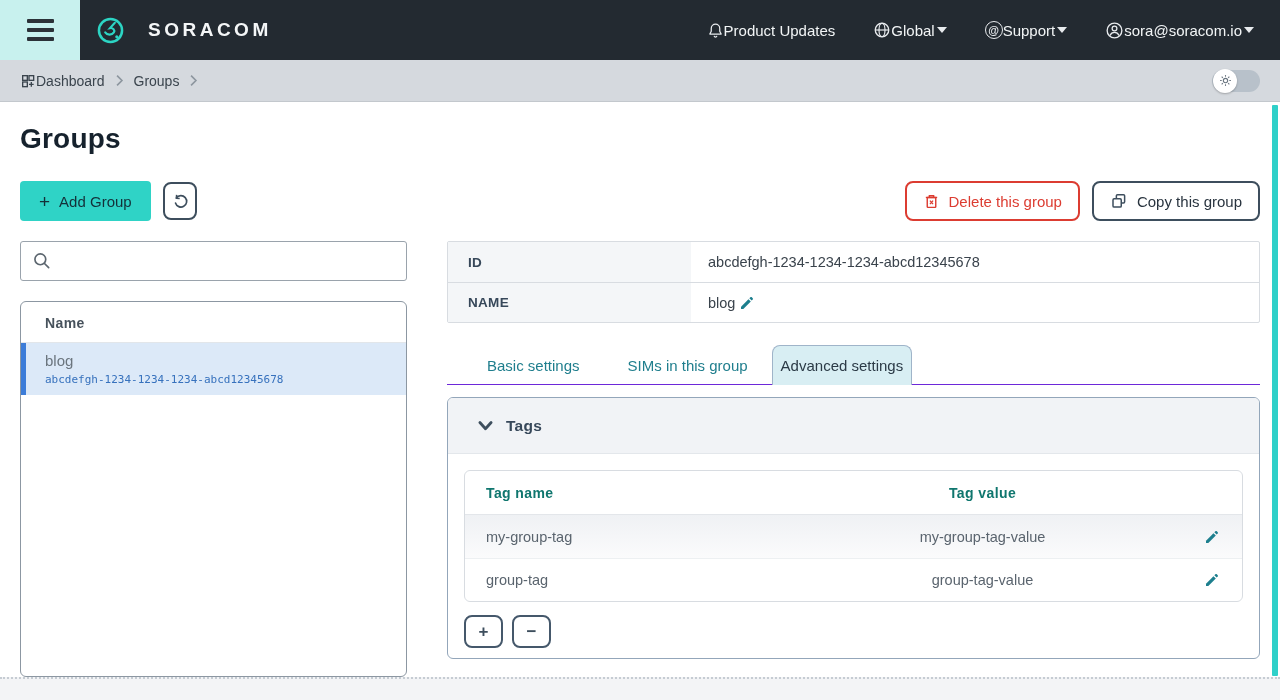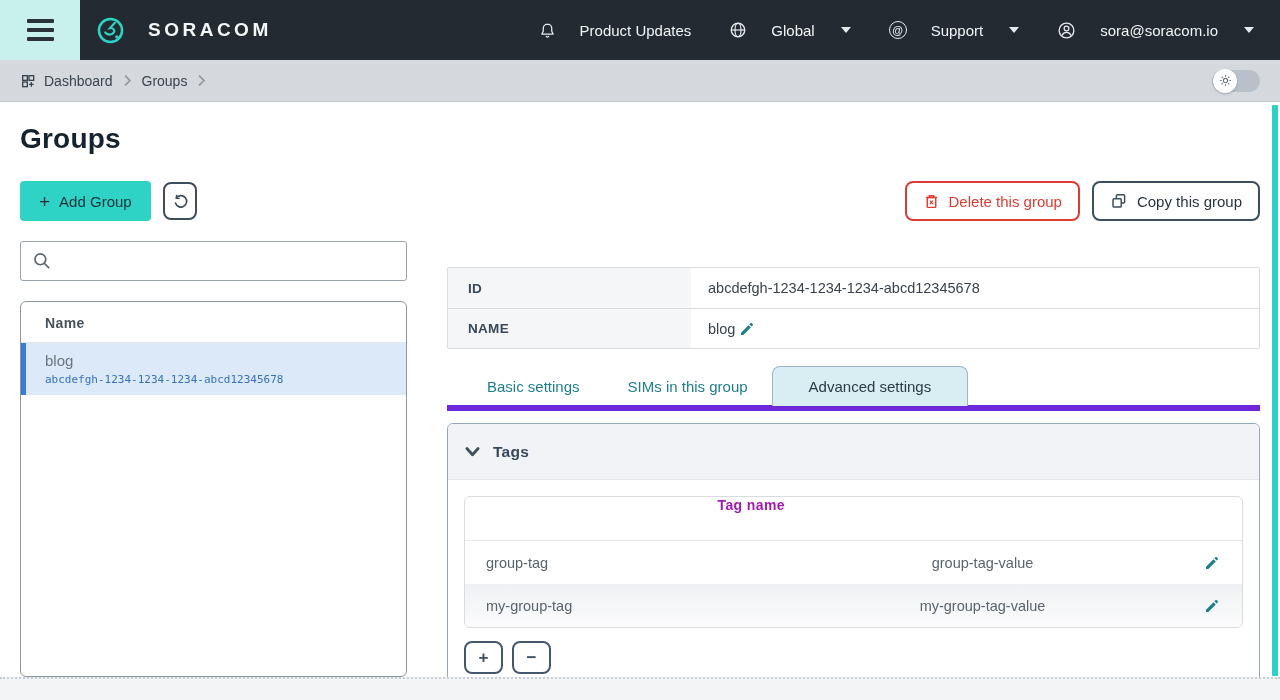--- a/index.html
+++ b/index.html
@@ -16,29 +16,29 @@
   }
   
   .topnav{height:60px;background:var(--navbg);display:flex;align-items:center;}
   .hamburger{width:80px;height:60px;background:var(--hamburger_bg);display:flex;flex-direction:column;
     justify-content:center;align-items:center;gap:5px;cursor:pointer;border:none;}
   .hamburger span{display:block;width:27px;height:4px;background:#2b3238;border-radius:1px;}
   .brand{display:flex;align-items:center;margin-left:17px;gap:24px;}
   .logo-mark{width:27px;height:27px;}
   .brand-text{color:#f4f6f7;font-weight:bold;font-size:19px;letter-spacing:3.5px;}
   .nav-right{margin-left:auto;display:flex;align-items:center;gap:38px;margin-right:26px;}
-  .nav-item{display:flex;align-items:center;gap:24px;color:#f2f5f6;font-size:15px;cursor:pointer;}
+  .nav-item{display:flex;align-items:center;gap:0;color:#f2f5f6;font-size:15px;cursor:pointer;}
   .caret{width:0;height:0;border-left:5px solid transparent;border-right:5px solid transparent;
     border-top:6px solid #e8ebee;margin-left:2px;}
   .circle-at{width:18px;height:18px;border:1.5px solid #e8ebee;border-radius:50%;display:flex;
     align-items:center;justify-content:center;font-size:11px;color:#e8ebee;font-weight:bold;}
   
   .breadcrumb-bar{height:42px;background:#d5d9de;border-bottom:1px solid #c3c8cd;display:flex;
     align-items:center;padding:0 20px;font-size:14px;color:#3a444d;}
-  .crumb{display:flex;align-items:center;gap:8px;}
+  .crumb{display:flex;align-items:center;}
   .crumb-sep{margin:0 10px;display:flex;align-items:center;}
   .crumb-link{cursor:pointer;}
   .theme-toggle{margin-left:auto;width:48px;height:22px;background:#b8c1ca;border-radius:11px;
     position:relative;cursor:pointer;border:none;}
   .theme-knob{position:absolute;left:1px;top:-1px;width:24px;height:24px;background:#fff;border-radius:50%;
     box-shadow:0 1px 2px rgba(0,0,0,.25);display:flex;align-items:center;justify-content:center;}
   
   .content{position:absolute;top:102px;left:0;right:0;bottom:23px;background:#fff;padding:0 20px;overflow:hidden;}
   h1.page-title{margin:21px 0 0 0;font-size:28px;color:#16222d;letter-spacing:.2px;}
   .toolbar{display:flex;align-items:center;margin-top:26px;}
@@ -59,40 +59,40 @@
     font-size:15px;font-family:inherit;color:#333;outline:none;background:#fff;}
   .search-icon{position:absolute;left:12px;top:10px;}
   .list-panel{border:1px solid #8c97a2;border-radius:6px;height:376px;background:#fff;overflow:hidden;}
   .list-header{padding:13px 24px 11px 24px;font-weight:bold;font-size:14px;color:#47525c;letter-spacing:.4px;
     border-bottom:1px solid #e2e6ea;}
   .list-item{position:relative;height:52px;background:var(--selection);padding:8px 12px 0 24px;cursor:pointer;}
   .list-item .sel-bar{position:absolute;left:0;top:0;bottom:0;width:5px;background:var(--selection_bar);}
   .list-item .g-name{font-size:15px;color:#6b757e;line-height:1.3;}
   .list-item .g-id{font-family:"DejaVu Sans Mono", monospace;font-size:11px;color:var(--link_blue);margin-top:2px;}
   
-  .detail-table{border:1px solid #d8dce1;border-radius:2px;margin-top:26px;}
+  .detail-table{border:1px solid #d8dce1;border-radius:2px;}
   .field-row{display:flex;height:40px;}
   .field-row + .field-row{border-top:1px solid #d8dce1;}
   .field-label{width:243px;flex:0 0 243px;background:#f4f6f8;display:flex;align-items:center;
     padding-left:20px;font-weight:bold;font-size:13.5px;color:#37485a;letter-spacing:.3px;}
   .field-value{flex:1;display:flex;align-items:center;padding-left:17px;font-size:14.5px;color:#3a434c;gap:4px;}
   .icon-btn{background:none;border:none;padding:0;cursor:pointer;display:inline-flex;align-items:center;}
   
-  .tabs{display:flex;align-items:flex-end;margin-top:20px;border-bottom:6px solid #6d28d9;padding-left:16px;height:42px;}
+  .tabs{display:flex;align-items:flex-end;margin-top:20px;border-bottom:1px solid #6d28d9;padding-left:16px;height:42px;}
   .tab{font-size:15px;color:var(--teal_link);padding:10px 24px;cursor:pointer;background:none;border:none;font-family:inherit;}
   .tab.active{background:#d8eef3;color:#2b3a46;border:1px solid #9fb4c9;border-bottom:none;
-    border-radius:8px 8px 0 0;margin-bottom:-1px;padding:11px 36px;}
+    border-radius:8px 8px 0 0;margin-bottom:-1px;padding:11px 8px;}
   
   .tags-panel{margin-top:12px;border:1px solid #93a6ba;border-radius:6px;background:#fff;height:262px;overflow:hidden;}
   .tags-header{background:#f1f3f6;border-bottom:1px solid #e3e7eb;height:56px;display:flex;align-items:center;
-    padding:0 16px;gap:12px;cursor:pointer;}
+    padding:0 29px;gap:12px;cursor:pointer;}
   .tags-title{font-weight:bold;font-size:15.5px;color:#37485a;letter-spacing:.3px;}
   .tag-table{margin:16px 16px 0 16px;border:1px solid #d8dce1;border-radius:6px;overflow:hidden;background:#fff;}
   .tag-row{display:flex;align-items:center;height:43px;font-size:14.5px;color:#5a646e;}
-  .tag-row.head{height:44px;font-weight:bold;color:#a21caf;letter-spacing:.4px;border-bottom:1px solid #e3e6ea;font-size:14px;flex-direction:column;}
+  .tag-row.head{height:44px;font-weight:bold;color:#0f766e;letter-spacing:.4px;border-bottom:1px solid #e3e6ea;font-size:14px;}
   .tag-row.striped{background:linear-gradient(180deg,#eff1f4,#fbfbfc);}
   .tag-row + .tag-row{border-top:1px solid #edf0f2;}
   .tag-row.head + .tag-row{border-top:none;}
   .cell-name{width:314px;flex:0 0 314px;padding-left:21px;}
   .cell-value{flex:1;text-align:center;}
   .cell-edit{width:56px;flex:0 0 56px;display:flex;justify-content:flex-end;padding-right:22px;}
   .tag-actions{display:flex;gap:9px;margin:13px 0 0 16px;}
   .btn-square{width:39px;height:33px;background:#fff;border:2px solid #45586b;border-radius:8px;color:var(--slate);
     font-size:17px;font-weight:bold;display:flex;align-items:center;justify-content:center;cursor:pointer;line-height:1;padding:0;}
   
@@ -282,44 +282,44 @@
           </svg>
           <span class="tags-title">Tags</span>
         </div>
 
         <div class="tag-table">
           <div class="tag-row head">
             <div class="cell-name">Tag name</div>
             <div class="cell-value">Tag value</div>
             <div class="cell-edit"></div>
           </div>
+          <div class="tag-row striped">
+            <div class="cell-name">my-group-tag</div>
+            <div class="cell-value">my-group-tag-value</div>
+            <div class="cell-edit">
+              <button class="icon-btn">
+                <svg width="16" height="16" viewBox="0 0 24 24">
+                  <path d="M3 17.5V21h3.5L17.7 9.8l-3.5-3.5L3 17.5z" fill="#1d7f8e"></path>
+                  <path d="M15.5 4.9l3.5 3.5 1.6-1.6c.6-.6.6-1.5 0-2.1l-1.4-1.4c-.6-.6-1.5-.6-2.1 0l-1.6 1.6z" fill="#1d7f8e"></path>
+                </svg>
+              </button>
+            </div>
+          </div>
           <div class="tag-row">
             <div class="cell-name">group-tag</div>
             <div class="cell-value">group-tag-value</div>
             <div class="cell-edit">
               <button class="icon-btn">
                 <svg width="16" height="16" viewBox="0 0 24 24">
                   <path d="M3 17.5V21h3.5L17.7 9.8l-3.5-3.5L3 17.5z" fill="#1d7f8e"></path>
                   <path d="M15.5 4.9l3.5 3.5 1.6-1.6c.6-.6.6-1.5 0-2.1l-1.4-1.4c-.6-.6-1.5-.6-2.1 0l-1.6 1.6z" fill="#1d7f8e"></path>
                 </svg>
               </button>
             </div>
           </div>
-          <div class="tag-row striped">
-            <div class="cell-name">my-group-tag</div>
-            <div class="cell-value">my-group-tag-value</div>
-            <div class="cell-edit">
-              <button class="icon-btn">
-                <svg width="16" height="16" viewBox="0 0 24 24">
-                  <path d="M3 17.5V21h3.5L17.7 9.8l-3.5-3.5L3 17.5z" fill="#1d7f8e"></path>
-                  <path d="M15.5 4.9l3.5 3.5 1.6-1.6c.6-.6.6-1.5 0-2.1l-1.4-1.4c-.6-.6-1.5-.6-2.1 0l-1.6 1.6z" fill="#1d7f8e"></path>
-                </svg>
-              </button>
-            </div>
-          </div>
         </div>
 
         <div class="tag-actions">
           <button class="btn-square">
             <span>+</span>
           </button>
           <button class="btn-square">
             <span>−</span>
           </button>
         </div>

